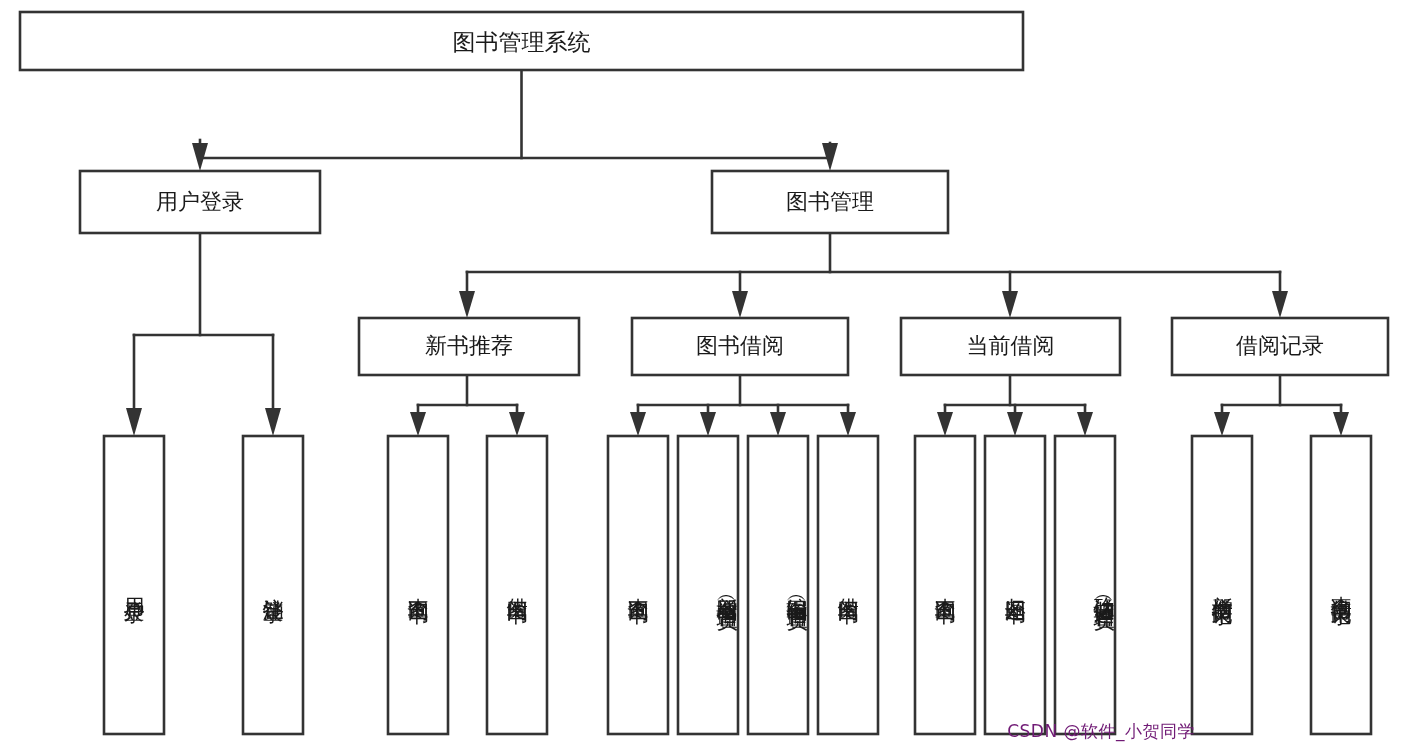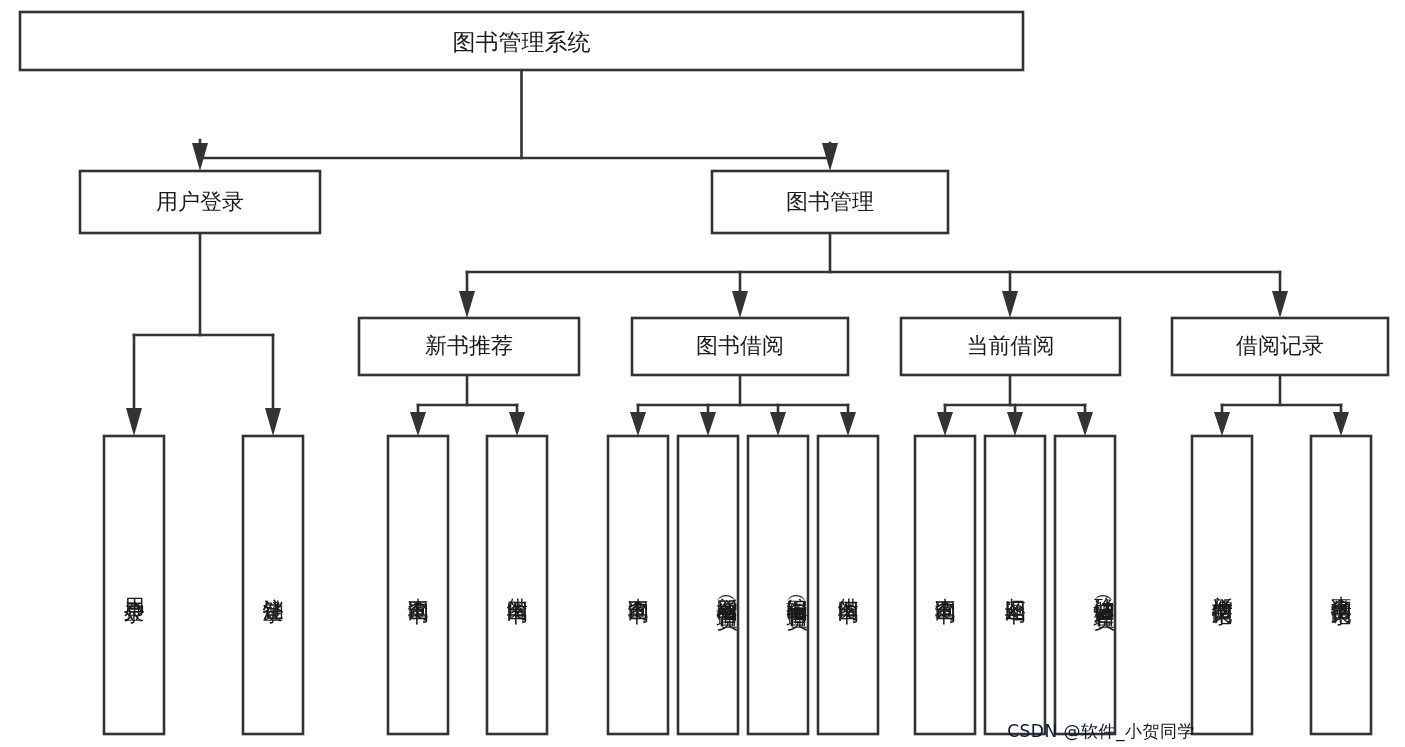--- a/index.html
+++ b/index.html
@@ -71,21 +71,21 @@
     align-items: center;
     justify-content: center;
     pointer-events: none;
   }
   .watermark {
     position: absolute;
     right: 8px;
     bottom: 4px;
     font-family: "DejaVu Sans", "Liberation Sans", sans-serif;
     font-size: 17px;
-    color: #0f172a;
+    color: #701a75;
     letter-spacing: 0.5px;
     white-space: nowrap;
   }
 </style>
 </head>
 <body>
 
 <div id="diagram-root">
 
   <svg class="diagram-canvas" viewBox="0 0 1405 747">

